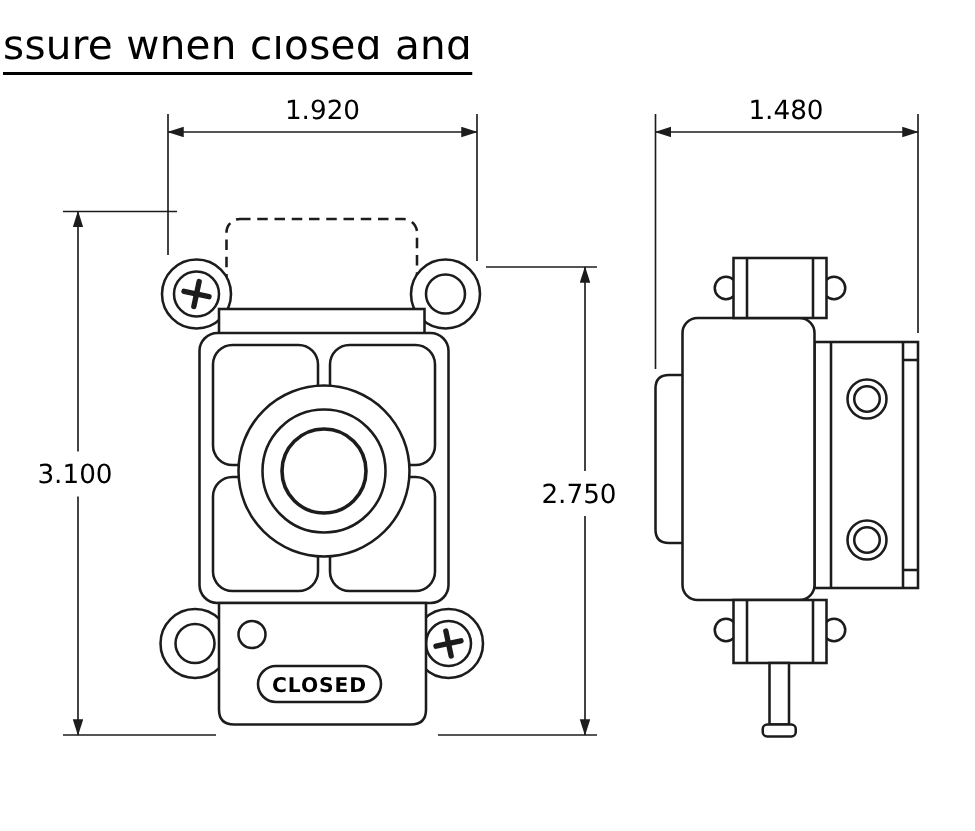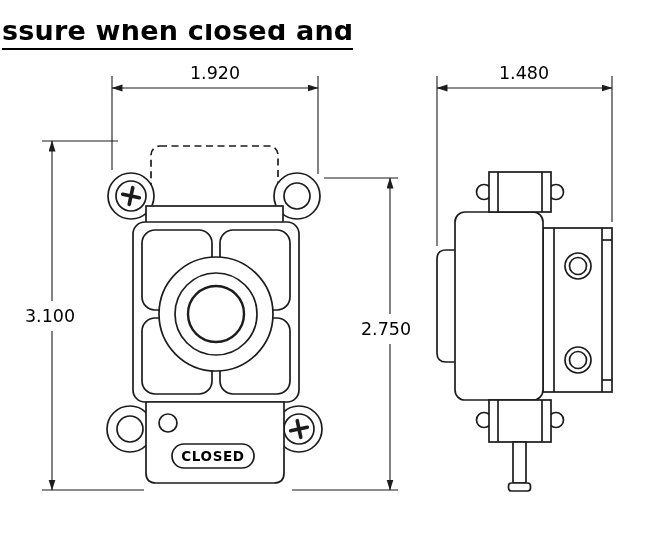--- a/index.html
+++ b/index.html
@@ -2,21 +2,21 @@
 <html><head>
 <meta charset="utf-8">
 <style>
   * { margin:0; padding:0; box-sizing:border-box; }
   html,body { background:#ffffff; }
   body { font-family:"DejaVu Sans","Liberation Sans",sans-serif; }
   .canvas { position:relative; width:650px; height:554px; background:#fff; overflow:hidden; }
 
   
   .header-clip { position:absolute; top:24px; left:2px; height:30px; overflow:hidden; white-space:nowrap; }
-  .header-text { display:inline-block; margin-top:-9px; font-size:27px; font-weight:700; color:#000;
+  .header-text { display:inline-block; margin-top:-9px; font-size:27px; font-weight:400; color:#000;
                  border-bottom:2px solid #000; padding-bottom:2px; letter-spacing:0.2px; }
 
   svg { position:absolute; top:0; left:0; }
   svg text { font-family:"DejaVu Sans","Liberation Sans",sans-serif; fill:#000; }
   .dim-text { font-size:17.5px; }
   .closed-text { font-size:13.5px; font-weight:700; letter-spacing:0.6px; }
 
   .pl   { fill:#ffffff; stroke:#1c1c1c; stroke-width:1.7; }   
   .pln  { fill:none;    stroke:#1c1c1c; stroke-width:1.7; }   
   .thk  { stroke-width:2.4; }

